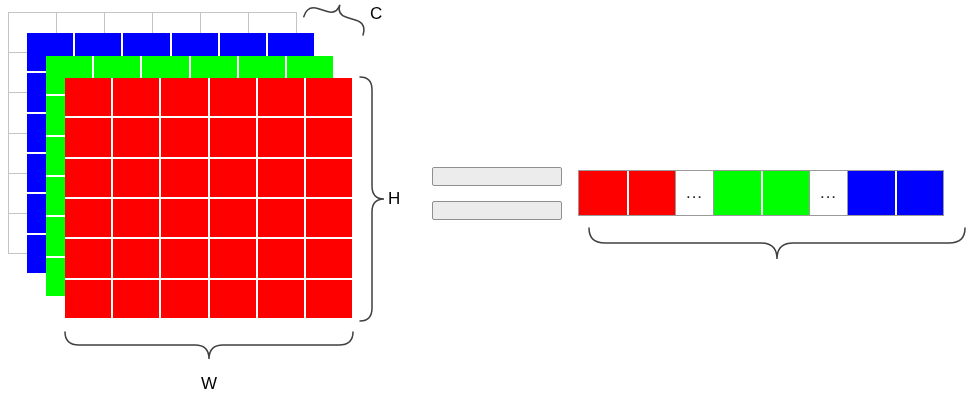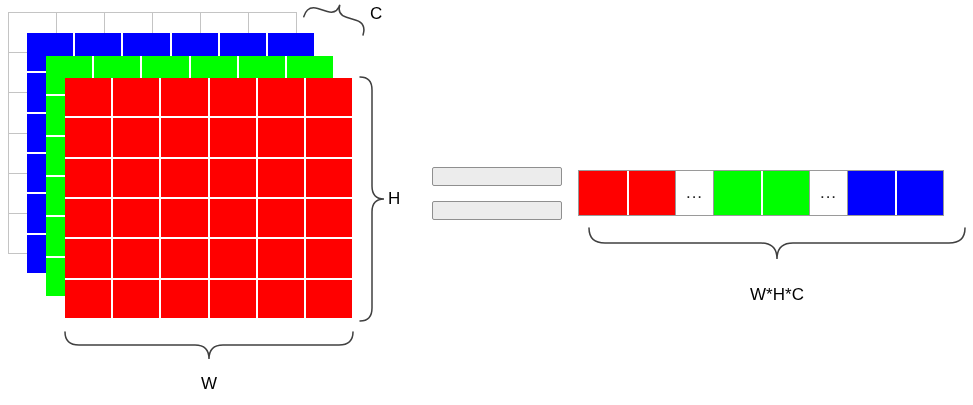--- a/index.html
+++ b/index.html
@@ -230,15 +230,14 @@
       <div class="strip-cell color" style="background: rgb(0, 255, 0); border-left: 1px solid rgb(154, 154, 154);"></div>
       <div class="strip-cell color" style="background: rgb(0, 255, 0); border-left: 2px solid rgb(255, 255, 255);"></div>
       <div class="strip-cell ellipsis" style="border-left: 1px solid rgb(154, 154, 154);">...</div>
       <div class="strip-cell color" style="background: rgb(0, 0, 255); border-left: 1px solid rgb(154, 154, 154);"></div>
       <div class="strip-cell color" style="background: rgb(0, 0, 255); border-left: 2px solid rgb(255, 255, 255);"></div>
     </div>
 
   <svg class="brace brace-whc" width="378" height="36" viewBox="0 0 378 36">
     <path d="M1,2 Q1,17 17,17 L173,17 Q189,17 189,33 Q189,17 205,17 L361,17 Q377,17 377,2"></path>
   </svg>
-  <div class="dim-label label-whc">W*H*C</div>
 
 </div>
 
 </body></html>

